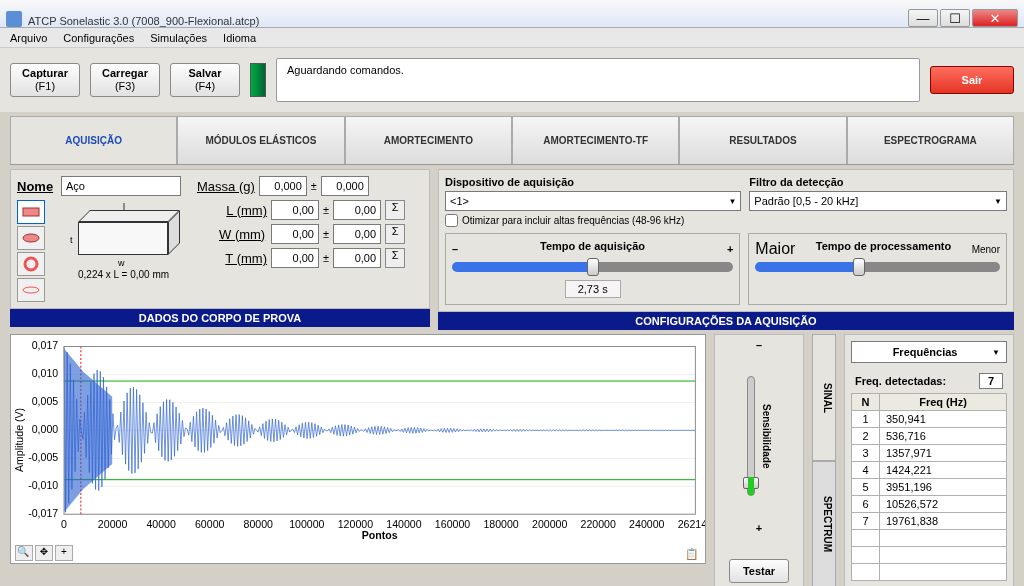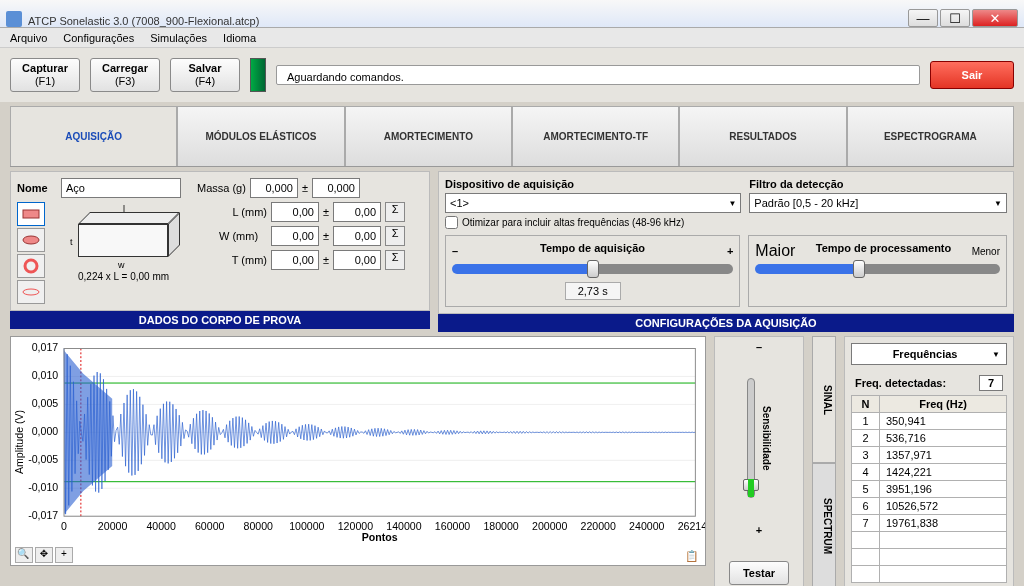--- a/index.html
+++ b/index.html
@@ -8,29 +8,29 @@
 .titlebar-icon { width: 16px; height: 16px; background: #5a8fd6; margin-right: 6px; border-radius: 2px; }
 .titlebar-text { flex: 1; color: #333; }
 .win-btns { display: flex; gap: 2px; }
 .win-btn { width: 30px; height: 18px; border: 1px solid #999; background: linear-gradient(to bottom, #f5f5f5, #ddd); display: flex; align-items: center; justify-content: center; font-size: 13px; cursor: pointer; border-radius: 2px; }
 .win-close { background: linear-gradient(to bottom, #e88, #d22); color: #fff; width: 46px; }
 .menubar { height: 20px; background: #e8e8e8; border-bottom: 1px solid #ccc; display: flex; align-items: center; padding: 0 2px; }
 .menu-item { padding: 2px 8px; cursor: pointer; }
 .toolbar { padding: 10px; display: flex; align-items: center; gap: 10px; background: #e6e4df; }
 .tool-btn { width: 70px; height: 34px; background: linear-gradient(to bottom, #fdfdfd, #e2e2e2); border: 1px solid #8a8a8a; border-radius: 3px; text-align: center; padding-top: 3px; cursor: pointer; line-height: 1.2; }
 .indicator { width: 16px; height: 34px; background: linear-gradient(to right, #0a4, #063); border: 1px solid #555; }
-.status-field { flex: 1; height: 20px; background: #fff; border: 1px solid #999; padding: 5px 10px; border-radius: 2px; }
+.status-field { flex: 1; height: 44px; background: #fff; border: 1px solid #999; padding: 5px 10px; border-radius: 2px; }
 .exit-btn { width: 84px; height: 28px; background: linear-gradient(to bottom, #ff6e5e, #e43525); border: 1px solid #800; color: #fff; font-weight: bold; border-radius: 3px; cursor: pointer; }
 .tabs { display: flex; margin: 4px 10px 0 10px; border-bottom: 1px solid #999; }
-.tab { flex: 1; text-align: center; padding: 24px 4px; background: linear-gradient(to bottom, #f5f5f5, #ddd); border: 1px solid #aaa; border-bottom: none; cursor: pointer; font-weight: bold; color: #333; font-size: 10px; }
+.tab { flex: 1; text-align: center; padding: 18px 4px; background: linear-gradient(to bottom, #f5f5f5, #ddd); border: 1px solid #aaa; border-bottom: none; cursor: pointer; font-weight: bold; color: #333; font-size: 10px; }
 .tab.active { color: #1a4bb8; background: #e6e4df; }
 .main { margin: 4px 10px; display: flex; gap: 8px; }
 .panel { background: #e6e4df; border: 1px solid #bbb; padding: 6px; }
 .row { display: flex; align-items: center; gap: 4px; margin-bottom: 4px; }
-.label { font-size: 11px; }
+.label { font-size: 13px; text-decoration: underline; }
 .input { background: #fff; border: 1px solid #7a7a7a; padding: 2px 4px; height: 20px; }
 .input.small { width: 48px; text-align: right; }
 .sigma-btn { width: 20px; height: 20px; border: 1px solid #888; background: #eee; text-align: center; cursor: pointer; }
 .section-header { background: #0a1a8a; color: #fff; text-align: center; font-weight: bold; padding: 3px; font-size: 11px; }
 .shape-tools { width: 30px; display: flex; flex-direction: column; gap: 2px; }
 .shape-btn { width: 28px; height: 24px; border: 1px solid #999; background: #f0f0f0; cursor: pointer; display: flex; align-items: center; justify-content: center; }
 .shape-btn.sel { background: #fff; border-color: #06c; }
 .sample-box { width: 160px; height: 90px; display: flex; align-items: center; justify-content: center; }
 .cuboid { position: relative; width: 110px; height: 45px; }
 .cuboid .front { position: absolute; width: 90px; height: 33px; border: 1px solid #333; background: #f8f8f8; left: 0; top: 12px; }

